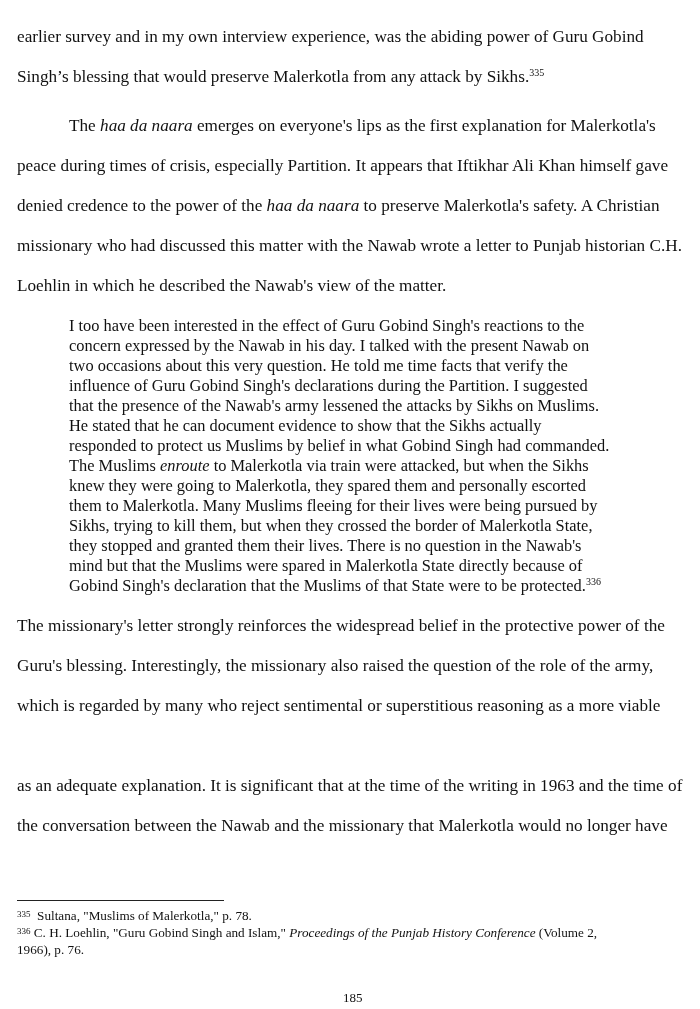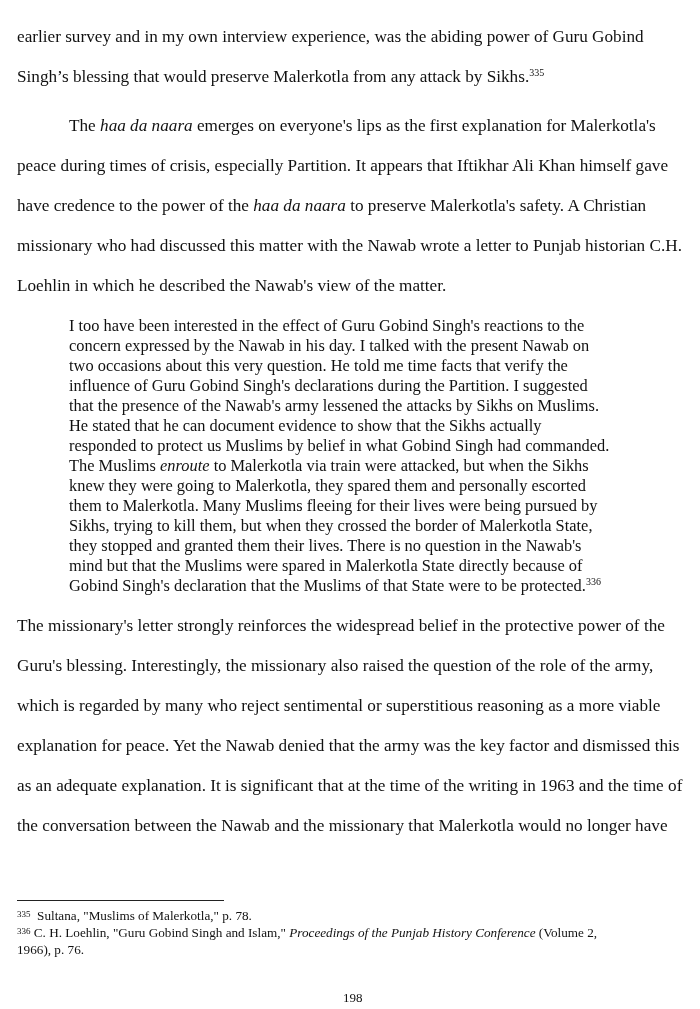--- a/index.html
+++ b/index.html
@@ -19,21 +19,21 @@
 </head>
 <body>
 
 <div class="page">
 
   <div class="line" style="top:27px">earlier survey and in my own interview experience, was the abiding power of Guru Gobind</div>
   <div class="line" style="top:67px"><span>Singh’s blessing that would preserve Malerkotla from any attack by Sikhs.</span><sup>335</sup></div>
 
   <div class="line" style="top:156px">peace during times of crisis, especially Partition.   It appears that Iftikhar Ali Khan himself gave</div>
   <div class="line indent" style="top:116px"><span>The </span><i>haa da naara</i><span> emerges on everyone's lips as the first explanation for Malerkotla's</span></div>
-  <div class="line" style="top:196px"><span>have credence to the power of the </span><i>haa da naara</i><span> to preserve Malerkotla's safety.  A Christian</span></div>
+  <div class="line" style="top:196px"><span>denied credence to the power of the </span><i>haa da naara</i><span> to preserve Malerkotla's safety.  A Christian</span></div>
   <div class="line" style="top:236px">missionary who had discussed this matter with the Nawab wrote a letter to Punjab historian C.H.</div>
   <div class="line" style="top:276px">Loehlin in which he described the Nawab's view of the matter.</div>
 
   <div>
     <div class="q" style="top:316px">I too have been interested in the effect of Guru Gobind Singh's reactions to the</div>
     <div class="q" style="top:336px">concern expressed by the Nawab in his day.  I talked with the present Nawab on</div>
     <div class="q" style="top:356px">two occasions about this very question.  He told me time facts that verify the</div>
     <div class="q" style="top:376px">influence of Guru Gobind Singh's declarations during the Partition.  I suggested</div>
     <div class="q" style="top:396px">that the presence of the Nawab's army lessened the attacks by Sikhs on Muslims.</div>
     <div class="q" style="top:416px">He stated that he can document evidence to show that the Sikhs actually</div>
@@ -43,24 +43,23 @@
     <div class="q" style="top:496px">them to Malerkotla.  Many Muslims fleeing for their lives were being pursued by</div>
     <div class="q" style="top:516px">Sikhs, trying to kill them, but when they crossed the border of Malerkotla State,</div>
     <div class="q" style="top:536px">they stopped and granted them their lives.  There is no question in the Nawab's</div>
     <div class="q" style="top:556px">mind but that the Muslims were spared in Malerkotla State directly because of</div>
     <div class="q" style="top:576px"><span>Gobind Singh's declaration that the Muslims of that State were to be protected.</span><sup>336</sup></div>
   </div>
 
   <div class="line" style="top:616px">The missionary's letter strongly reinforces the widespread belief in the protective power of the</div>
   <div class="line" style="top:656px">Guru's blessing.  Interestingly, the missionary also raised the question of the role of the army,</div>
   <div class="line" style="top:696px">which is regarded by many who reject sentimental or superstitious reasoning as a more viable</div>
-  <div class="line" style="top:736px">explanation for peace.  Yet the Nawab denied that the army was the key factor and dismissed this</div>
   <div class="line" style="top:776px">as an adequate explanation.  It is significant that at the time of the writing in 1963 and the time of</div>
   <div class="line" style="top:816px">the conversation between the Nawab and the missionary that Malerkotla would no longer have</div>
 
   <div class="rule"></div>
 
   <div class="fn" style="top:908px"><span class="num">335</span><span style="white-space:pre">  Sultana, "Muslims of Malerkotla," p. 78.</span></div>
   <div class="fn" style="top:925px"><span class="num">336</span><span> C. H. Loehlin, "Guru Gobind Singh and Islam," </span><i>Proceedings of the Punjab History Conference</i><span> (Volume 2,</span></div>
   <div class="fn" style="top:942px">1966), p. 76.</div>
 
-  <div class="pagenum">198</div>
+  <div class="pagenum">185</div>
 </div>
 
 </body></html>

